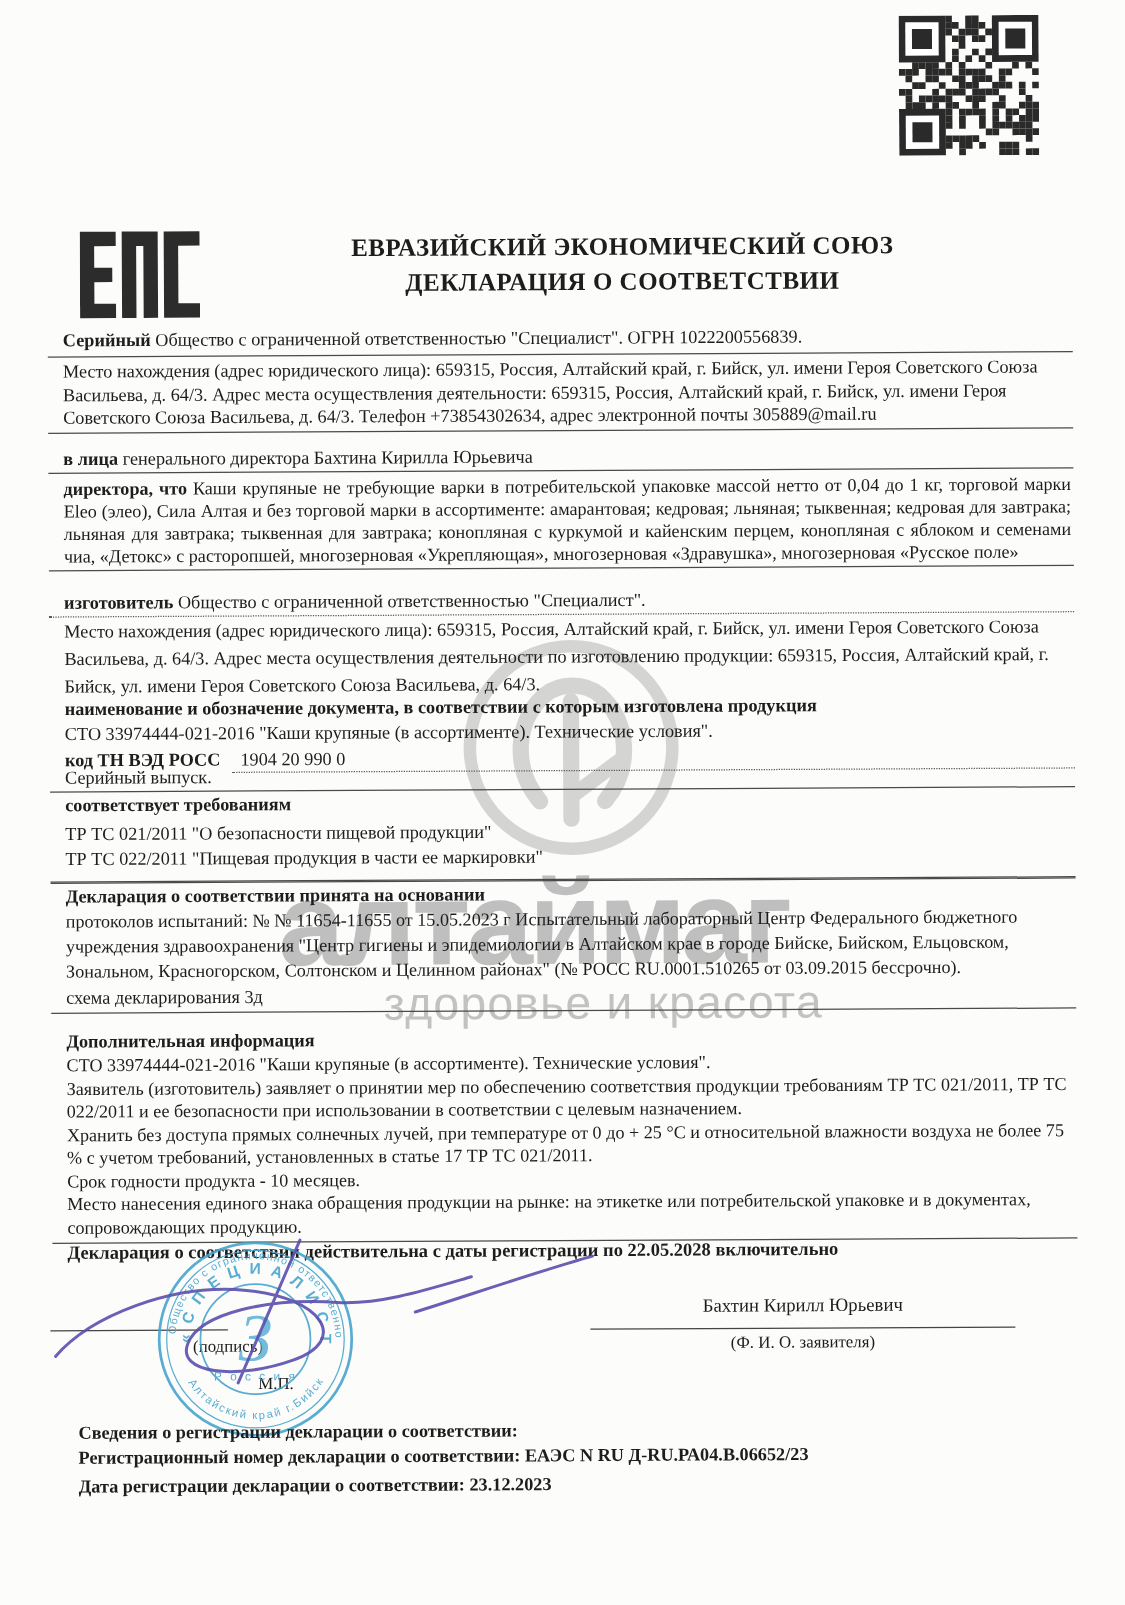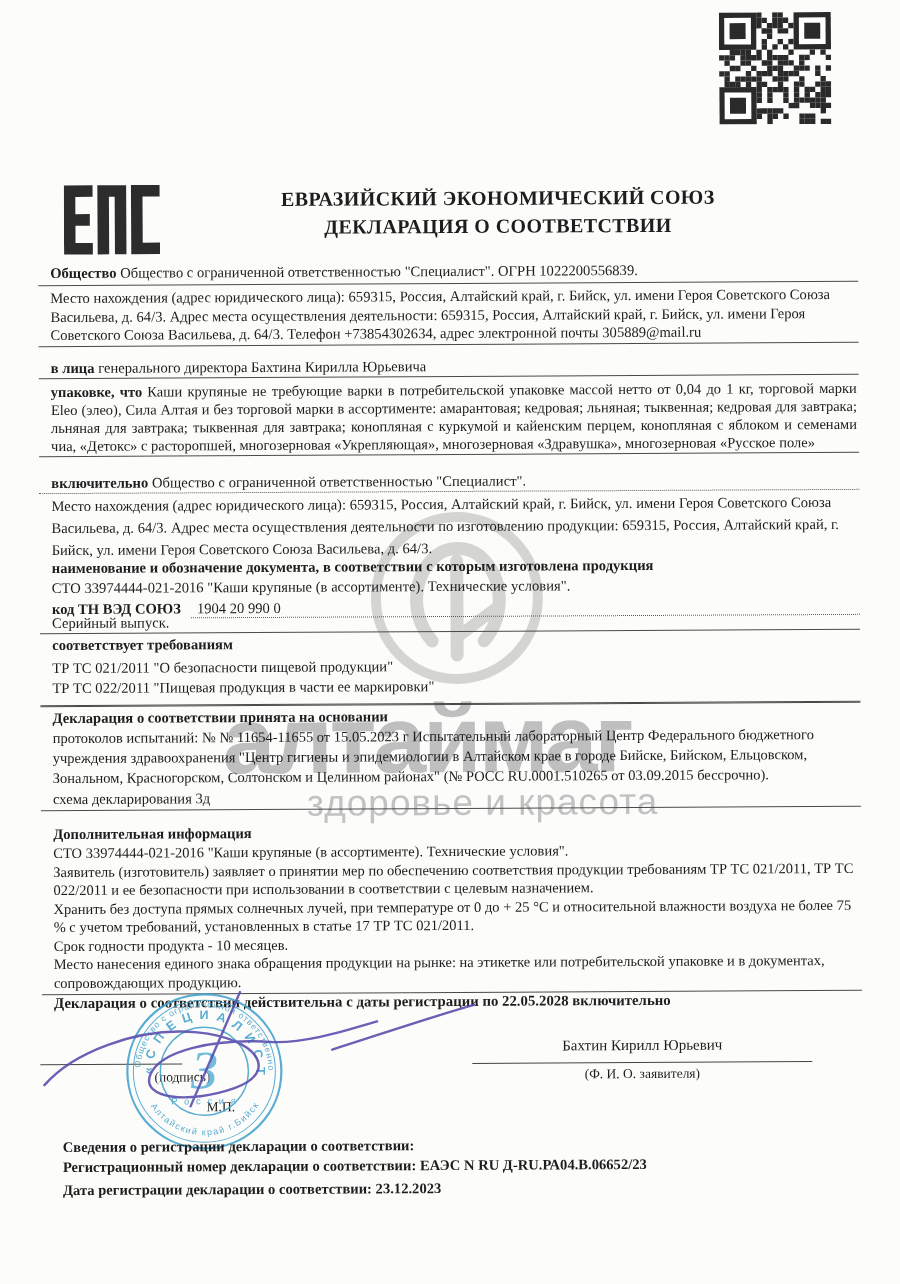--- a/index.html
+++ b/index.html
@@ -218,62 +218,62 @@
       <path d="M70,0 h30 v12 h-18 v48 h18 v12 h-30 z"></path>
     </g>
   </svg>
 
   <div class="abs title" style="left:150px;top:184px;width:700px;">
     <div>ЕВРАЗИЙСКИЙ ЭКОНОМИЧЕСКИЙ СОЮЗ</div>
     <div>ДЕКЛАРАЦИЯ О СООТВЕТСТВИИ</div>
   </div>
 
   <div class="sec u-solid body-txt" style="top:262px;padding-bottom:2px;">
-    <div class="txt"><b>Общество</b>
+    <div class="txt"><b>Серийный</b>
       <span>Общество с ограниченной ответственностью "Специалист". ОГРН 1022200556839.</span></div>
   </div>
 
   <div class="sec u-solid" style="top:287px;padding-bottom:1px;">
     <div class="txt" style="font-size:14.6px;line-height:18.5px;">Место нахождения (адрес юридического лица): 659315, Россия, Алтайский край, г. Бийск, ул. имени Героя Советского Союза Васильева, д. 64/3. Адрес места осуществления деятельности: 659315, Россия, Алтайский край, г. Бийск, ул. имени Героя Советского Союза Васильева, д. 64/3. Телефон +73854302634, адрес электронной почты 305889@mail.ru</div>
   </div>
 
   <div class="sec u-solid" style="top:358px;padding-bottom:1px;">
     <div class="txt" style="font-size:14.6px;line-height:17px;">
       <b>в лица</b>
       <span>генерального директора Бахтина Кирилла Юрьевича</span>
     </div>
   </div>
 
   <div class="sec u-solid" style="top:381px;padding-bottom:1px;">
     <div class="txt just" style="font-size:14.5px;line-height:18px;">
-      <b>упаковке, что</b>
+      <b>директора, что</b>
       <span>Каши крупяные не требующие варки в потребительской упаковке массой нетто от 0,04 до 1 кг, торговой марки Eleo (элео), Сила Алтая и без торговой марки в ассортименте: амарантовая; кедровая; льняная; тыквенная; кедровая для завтрака; льняная для завтрака; тыквенная для завтрака; конопляная с куркумой и кайенским перцем, конопляная с яблоком и семенами чиа, «Детокс» с расторопшей, многозерновая «Укрепляющая», многозерновая «Здравушка», многозерновая «Русское поле»</span>
     </div>
   </div>
 
   <div class="sec u-dot" style="top:473px;padding-bottom:1px;">
     <div class="txt" style="font-size:14.6px;line-height:17px;">
-      <b>включительно</b>
+      <b>изготовитель</b>
       <span>Общество с ограниченной ответственностью "Специалист".</span>
     </div>
   </div>
 
   <div class="sec" style="top:493px;">
     <div class="txt" style="font-size:14.6px;line-height:22px;">Место нахождения (адрес юридического лица): 659315, Россия, Алтайский край, г. Бийск, ул. имени Героя Советского Союза Васильева, д. 64/3. Адрес места осуществления деятельности по изготовлению продукции: 659315, Россия, Алтайский край, г. Бийск, ул. имени Героя Советского Союза Васильева, д. 64/3.</div>
   </div>
 
   <div class="sec" style="top:556px;">
     <div class="txt bold-sm">наименование и обозначение документа, в соответствии с которым изготовлена продукция</div>
   </div>
   <div class="sec" style="top:577px;">
     <div class="txt body-txt">СТО 33974444-021-2016  "Каши крупяные (в ассортименте). Технические условия".</div>
   </div>
 
   <div class="sec" style="top:597px;display:flex;align-items:flex-end;">
-    <div class="txt bold-sm" style="white-space:nowrap;">код ТН ВЭД СОЮЗ</div>
+    <div class="txt bold-sm" style="white-space:nowrap;">код ТН ВЭД РОСС</div>
     <div class="u-dot" style="flex:1;margin-left:8px;padding-left:6px;font-size:14.6px;line-height:18px;">1904 20 990 0</div>
   </div>
 
   <div class="sec u-solid" style="top:613px;padding-bottom:2px;">
     <div class="txt" style="font-size:14.6px;line-height:16px;">Серийный выпуск.</div>
   </div>
 
   <div class="sec u-solid" style="top:633px;padding-bottom:8px;">
     <div class="txt bold-sm">соответствует требованиям</div>
     <div class="txt" style="font-size:14.6px;line-height:20px;margin-top:3px;">ТР ТС 021/2011 "О безопасности пищевой продукции"</div>

